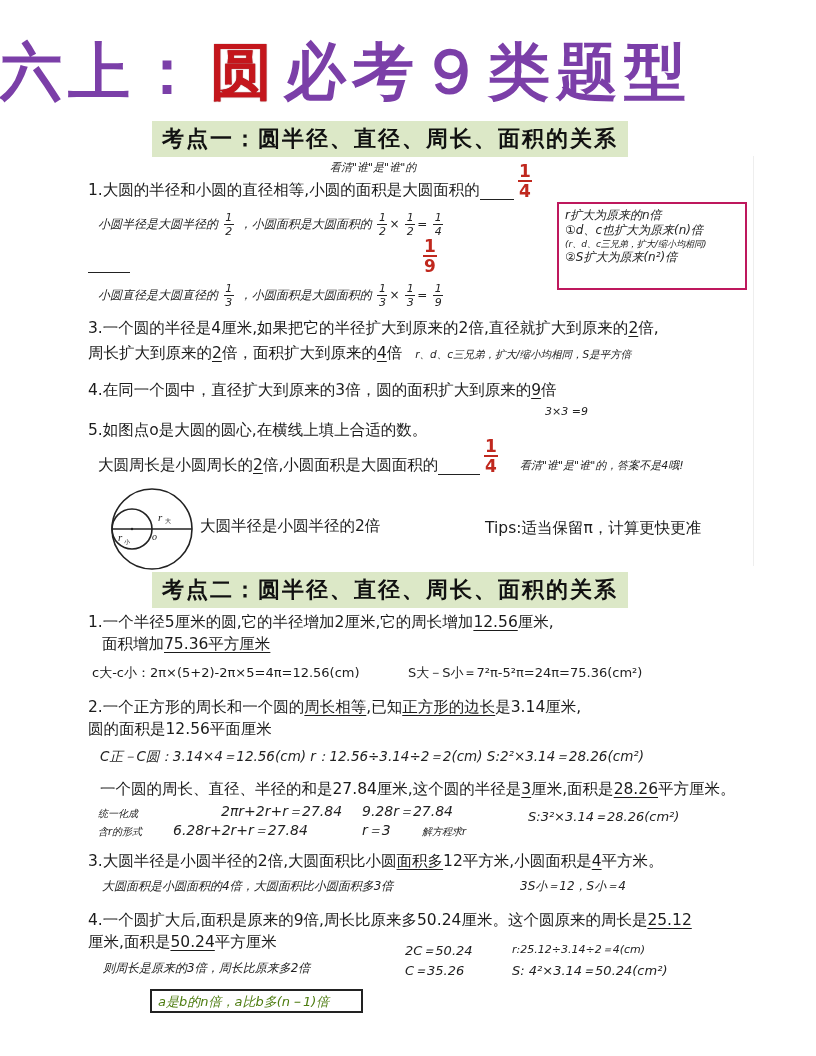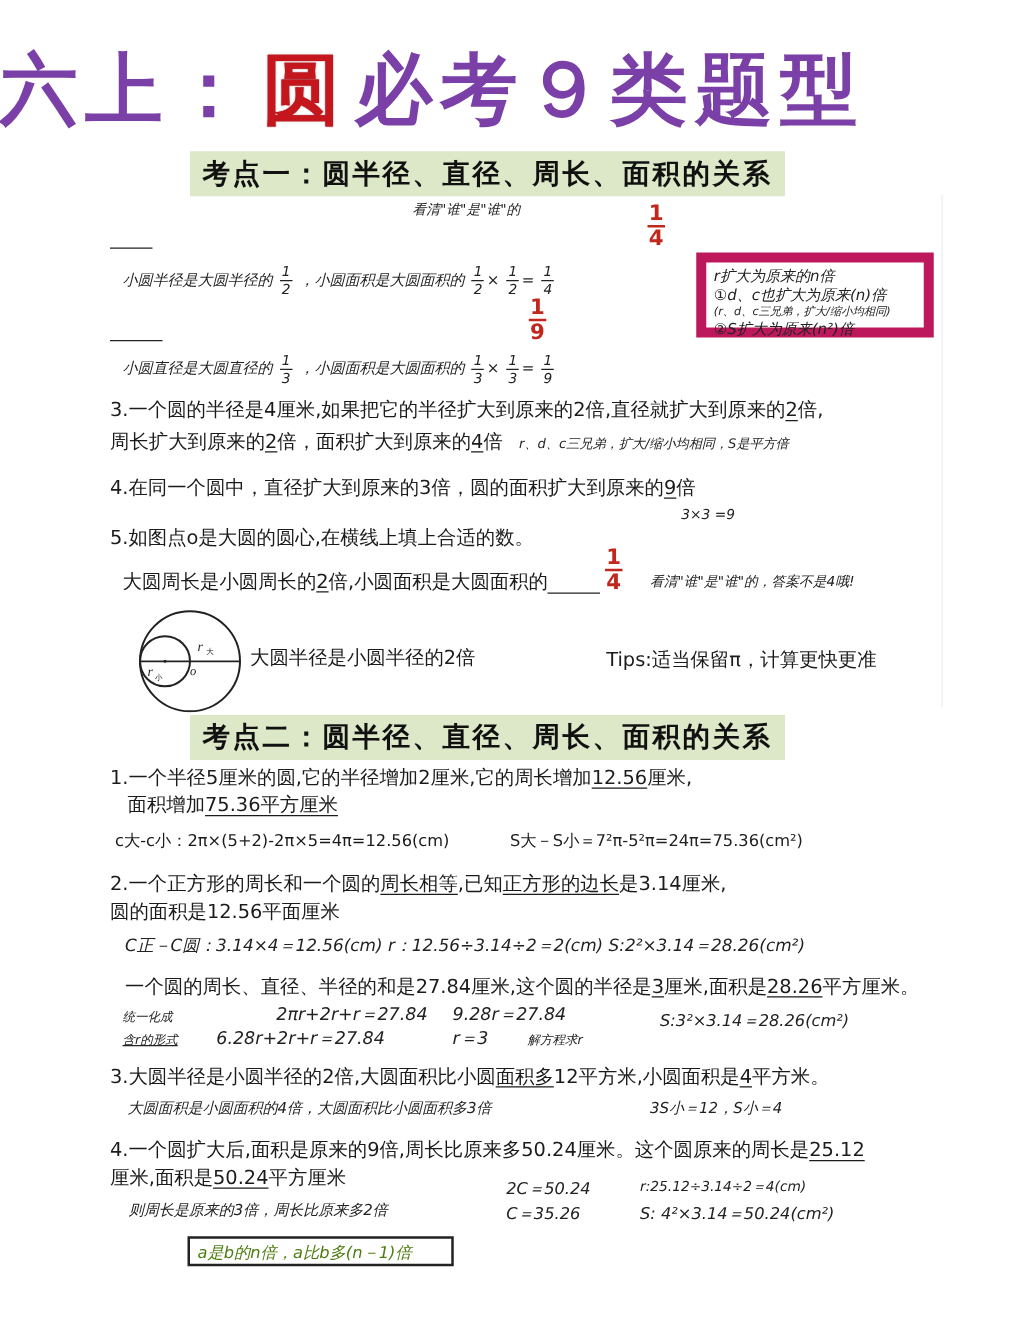--- a/index.html
+++ b/index.html
@@ -26,21 +26,21 @@
   .blank { display: inline-block; border-bottom: 1.5px solid #222; text-align: center; }
 
   .frac { display: inline-flex; flex-direction: column; align-items: center; vertical-align: middle;
           font-size: 11px; line-height: 11px; margin: 0 2px; }
   .frac .bar { width: 10px; border-top: 1px solid #222; margin: 1px 0; }
 
   .big-frac { position: absolute; display: flex; flex-direction: column; align-items: center;
               color: #c0281e; font-size: 17px; font-weight: bold; line-height: 16px; }
   .big-frac .bar { width: 14px; border-top: 2px solid #c0281e; margin: 1px 0; }
 
-  .note-box { left: 557px; top: 202px; width: 190px; height: 68px; border: 8px solid #be185d;
+  .note-box { left: 557px; top: 202px; width: 190px; height: 88px; border: 2px solid #be185d;
               padding: 4px 6px; font-size: 12px; line-height: 15px; }
   .note-box .small { font-size: 9px; line-height: 12px; }
 
   .formula-box { left: 150px; top: 989px; width: 213px; height: 24px; border: 2px solid #222;
                  padding: 2px 6px; font-size: 13px; color: #4d7c0f; font-style: italic; }
 
   .tips { font-size: 15.5px; color: #1b1b1b; }
 </style>
 </head>
 <body>
@@ -48,21 +48,21 @@
 <div class="abs title">
   <span>六上：</span><span class="red">圆</span><span>必考９类题型</span>
 </div>
 
 <div class="abs section-banner" style="left:152px; top:121px;">考点一：圆半径、直径、周长、面积的关系</div>
 
 <div class="abs content-box"></div>
 
 <div class="abs hw" style="left:330px; top:160px; font-size:11px;">看清"谁"是"谁"的</div>
 <div class="abs q" style="left:88px; top:180px;">
-  <span class="blank" style="width:34px;">&nbsp;</span>
+  <span>1.大圆的半径和小圆的直径相等,小圆的面积是大圆面积的</span><span class="blank" style="width:34px;">&nbsp;</span>
 </div>
 <div class="big-frac" style="left:518px; top:163px;">
   <span>1</span>
     <span class="bar"></span>
     <span>4</span>
 </div>
 <div class="abs hw" style="left:98px; top:212px;">
   <span>小圆半径是大圆半径的</span>
   <span class="frac">
       <span>1</span>
@@ -179,21 +179,21 @@
 <div class="abs q" style="left:88px; top:697px;">
   <span>2.一个正方形的周长和一个圆的</span><span class="u">周长相等</span><span>,已知</span><span class="u">正方形的边长</span><span>是3.14厘米,</span>
 </div>
 <div class="abs q" style="left:88px; top:719px;">圆的面积是12.56平面厘米</div>
 <div class="abs hw" style="left:100px; top:748px; font-size:13.5px;">C正－C圆：3.14×4＝12.56(cm)    r：12.56÷3.14÷2＝2(cm)  S:2²×3.14＝28.26(cm²)</div>
 
 <div class="abs q" style="left:100px; top:779px;">
   <span>一个圆的周长、直径、半径的和是27.84厘米,这个圆的半径是</span><span class="u">3</span><span>厘米,面积是</span><span class="u">28.26</span><span>平方厘米。</span>
 </div>
 <div class="abs hw" style="left:98px; top:807px; font-size:10px;">统一化成</div>
-<div class="abs hw" style="left:98px; top:825px; font-size:10px;text-decoration:underline;">含r的形式</div>
+<div class="abs hw" style="left:98px; top:825px; font-size:10px;">含r的形式</div>
 <div class="abs hw" style="left:173px; top:803px; font-size:14px;margin-left:48px;">2πr+2r+r＝27.84</div>
 <div class="abs hw" style="left:173px; top:822px; font-size:14px;">6.28r+2r+r＝27.84</div>
 <div class="abs hw" style="left:362px; top:803px; font-size:14px;">9.28r＝27.84</div>
 <div class="abs hw" style="left:362px; top:822px; font-size:14px;">r＝3</div>
 <div class="abs hw" style="left:422px; top:825px; font-size:10px;">解方程求r</div>
 <div class="abs hw" style="left:528px; top:808px; font-size:13px;">S:3²×3.14＝28.26(cm²)</div>
 
 <div class="abs q" style="left:88px; top:851px;">
   <span>3.大圆半径是小圆半径的2倍,大圆面积比小圆</span><span class="u">面积多</span><span>12平方米,小圆面积是</span><span class="u">4</span><span>平方米。</span>
 </div>

